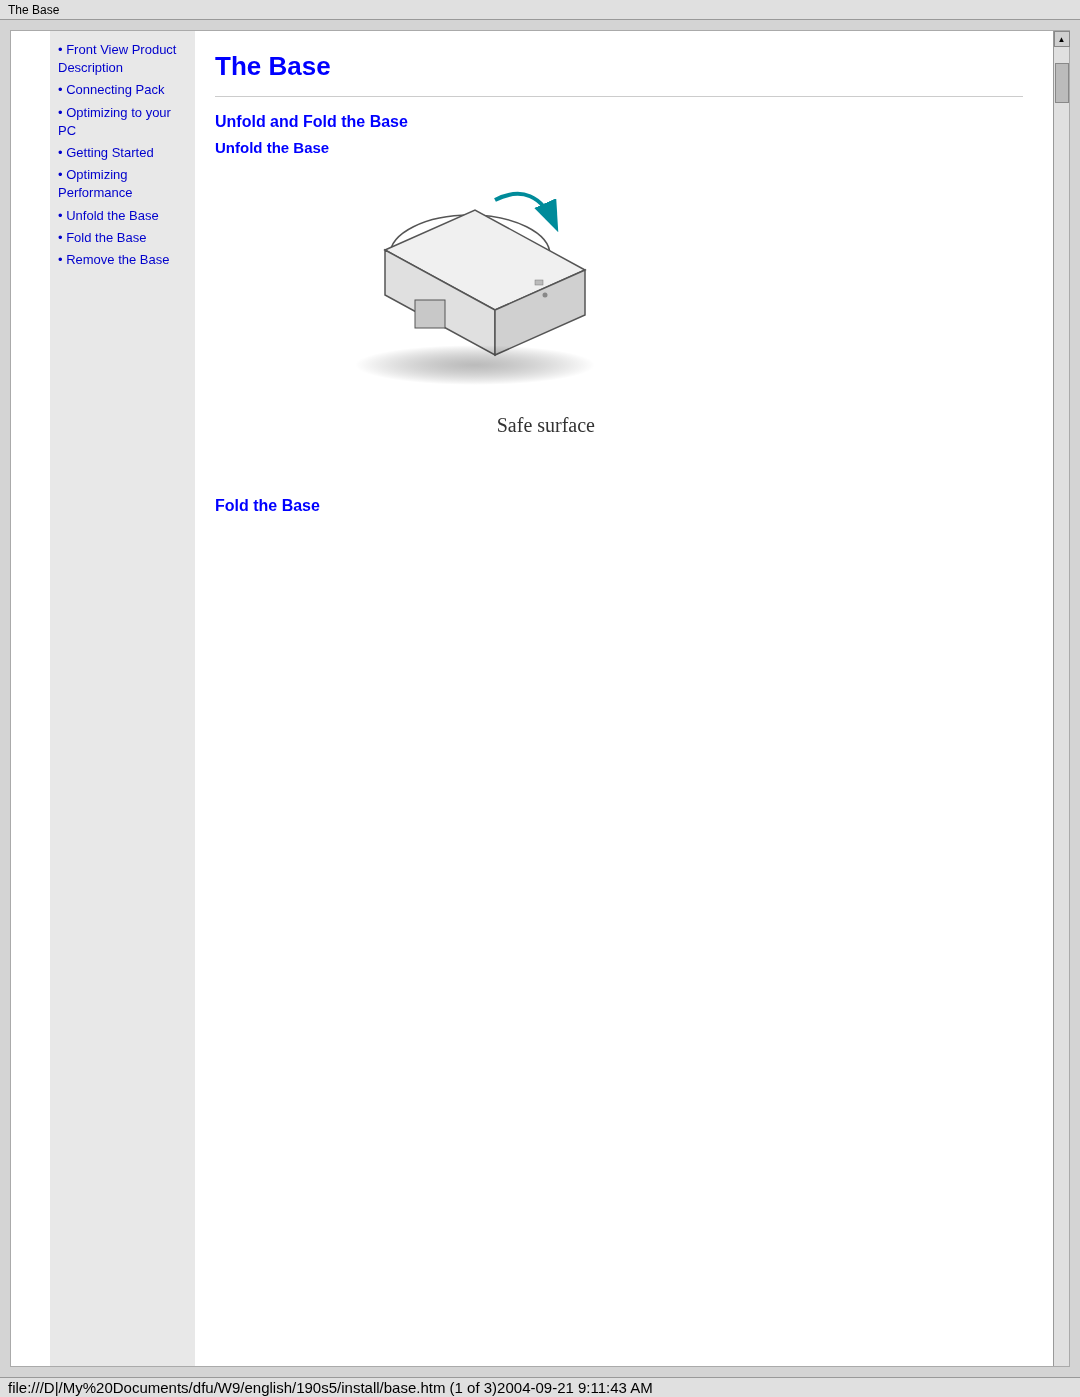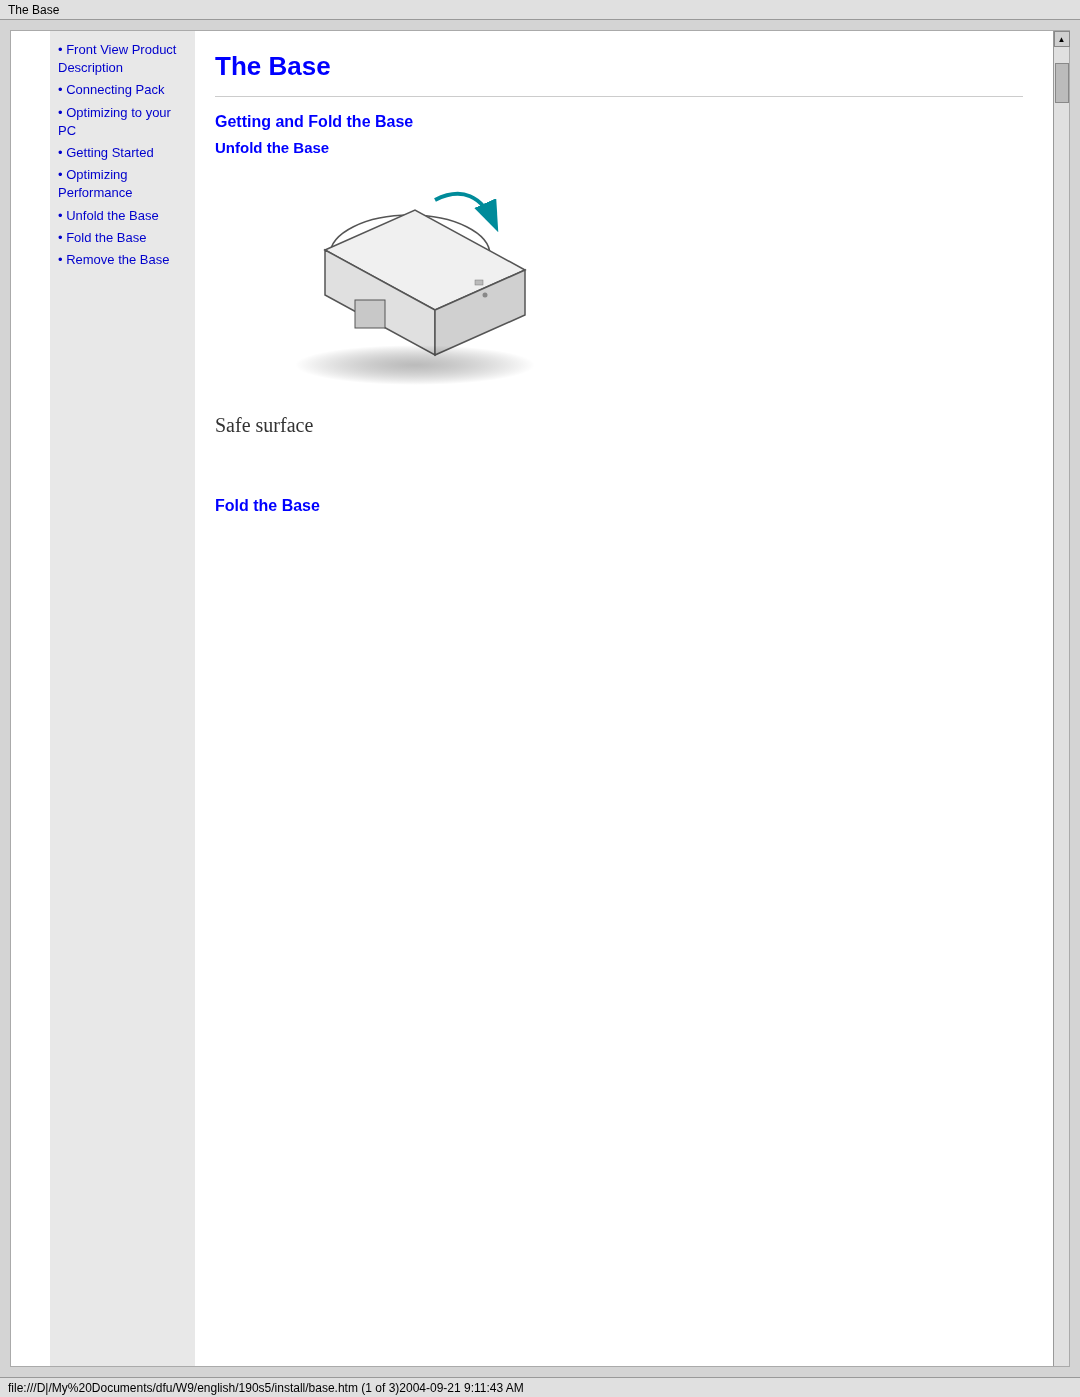--- a/index.html
+++ b/index.html
@@ -119,21 +119,21 @@
     .step-area {
       display: flex;
       flex-direction: row;
       margin-bottom: 20px;
     }
     .illustration-area {
       width: 380px;
       flex-shrink: 0;
       display: flex;
       flex-direction: column;
-      align-items: flex-start;
+      align-items: flex-end;
     }
     .safe-surface-label {
       font-size: 20px;
       color: #333;
       font-family: serif;
       margin-top: 4px;
     }
     .steps-area {
       flex: 1;
       padding-left: 20px;
@@ -147,21 +147,21 @@
       color: #cc6600;
       font-weight: bold;
     }
     .fold-section {
       margin-top: 30px;
     }
     .status-bar {
       background: #e0e0e0;
       border-top: 1px solid #999;
       padding: 2px 8px;
-      font-size: 12px;
+      font-size: 15px;
       color: #000;
       height: 20px;
       display: flex;
       align-items: center;
     }
 
     
     .monitor-svg {
       width: 320px;
       height: 240px;
@@ -186,21 +186,21 @@
         <div class="sidebar-item">Optimizing Performance</div>
         <div class="sidebar-item">Unfold the Base</div>
         <div class="sidebar-item">Fold the Base</div>
         <div class="sidebar-item">Remove the Base</div>
       </div>
 
       <div class="content">
         <h1 class="page-title">The Base</h1>
         <hr class="divider">
 
-        <h2 class="section-heading">Getting and Fold the Base</h2>
+        <h2 class="section-heading">Unfold and Fold the Base</h2>
         <h3 class="sub-heading">Unfold the Base</h3>
 
         <div class="step-area">
 
           <div class="illustration-area">
             <svg class="monitor-svg" viewBox="0 0 320 240">
 
               <defs>
                 <marker id="arrowhead" markerWidth="8" markerHeight="8" refX="6" refY="3" orient="auto">
                   <path d="M0,0 L0,6 L8,3 z" fill="#008b9a"></path>

